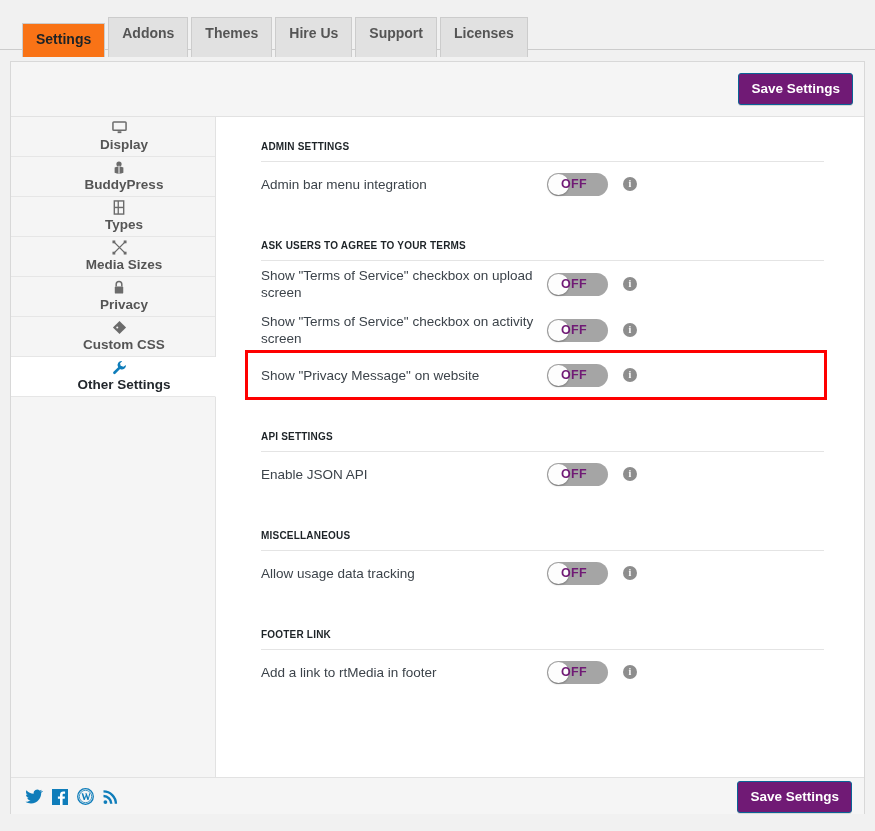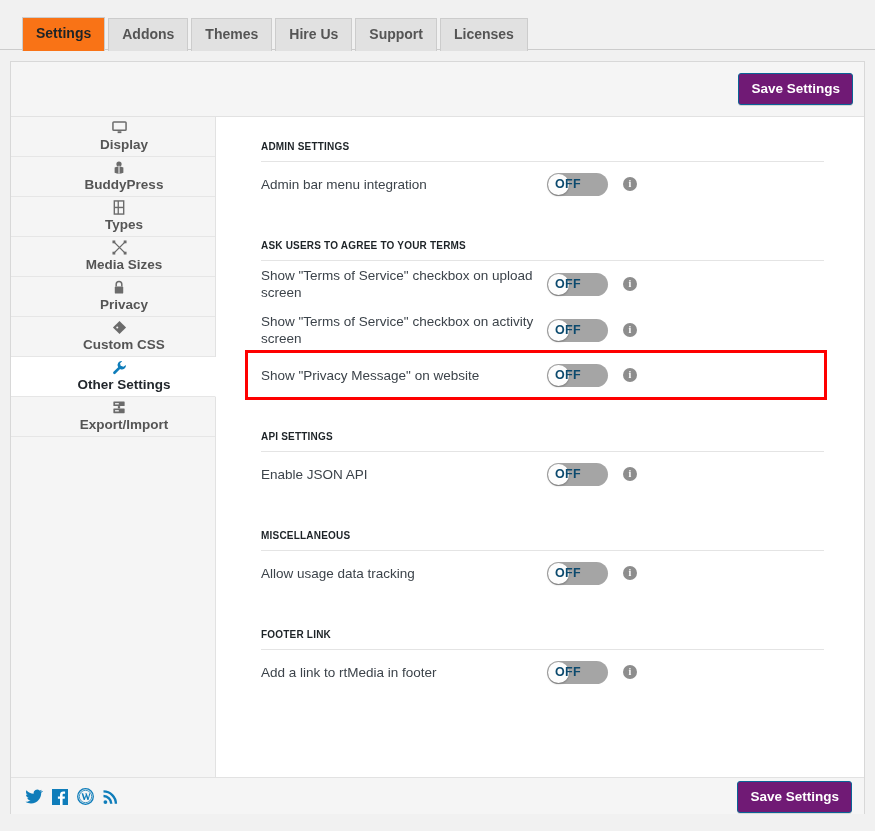--- a/index.html
+++ b/index.html
@@ -28,21 +28,21 @@
     content: "";
     position: absolute;
     left: 0; right: 0; bottom: 0;
     height: 1px;
     background: #ccc;
   }
   .tab {
     position: relative;
     display: inline-block;
     vertical-align: bottom;
-    height: 33px;
+    height: 40px;
     line-height: 31px;
     padding: 0 13px;
     margin: 0 3px -1px 0;
     background: #e1e1e1;
     border: 1px solid #ccc;
     border-bottom: none;
     font-size: 14px;
     font-weight: bold;
     color: #555;
     cursor: pointer;
@@ -188,26 +188,26 @@
   .toggle .knob {
     position: absolute;
     left: 1px; top: 1px;
     width: 21px; height: 21px;
     border-radius: 50%;
     background: #fdfdfd;
     box-shadow: 0 1px 2px rgba(0,0,0,0.28);
   }
   .toggle .state {
     position: absolute;
-    left: 8px;
+    left: 14px;
     top: 0;
     line-height: 23px;
     font-size: 12.5px;
     font-weight: bold;
-    color: #0c4a6e;
+    color: #701a75;
     letter-spacing: 0.3px;
   }
 
   .info-icon {
     margin-left: 15px;
     width: 14px; height: 14px;
     border-radius: 50%;
     background: #8d8d8d;
     color: #ffffff;
     font-size: 10px;
@@ -322,32 +322,20 @@
 
       <div class="nav-item active">
         <span class="nav-icon">
           <svg width="15" height="15" viewBox="0 0 16 16">
               <path d="M10.8 1.2 A4.2 4.2 0 0 0 6.6 7.6 L1.6 12.6 A1.4 1.4 0 0 0 3.6 14.6 L8.6 9.6 A4.2 4.2 0 0 0 14.8 5.2 L12.2 7.2 L9.2 6.2 L8.6 3.4 Z" fill="currentColor"></path>
             </svg>
         </span>
         <span>Other Settings</span>
       </div>
 
-      <div class="nav-item">
-        <span class="nav-icon">
-          <svg width="14" height="15" viewBox="0 0 14 16">
-              <rect x="1" y="1.5" width="12" height="5" rx="0.6" fill="currentColor"></rect>
-              <rect x="1" y="9" width="12" height="5" rx="0.6" fill="currentColor"></rect>
-              <rect x="5.8" y="6.5" width="2.4" height="2.5" fill="currentColor"></rect>
-              <rect x="2.8" y="3.3" width="4" height="1.4" fill="#f5f5f5"></rect>
-              <rect x="2.8" y="10.8" width="4" height="1.4" fill="#f5f5f5"></rect>
-            </svg>
-        </span>
-        <span>Export/Import</span>
-      </div>
 
     </div>
 
     <div class="content">
 
       <div class="section">
         <div class="section-title">ADMIN SETTINGS</div>
         <div class="section-rule"></div>
         <div class="row">
           <div class="row-label">Admin bar menu integration</div>

